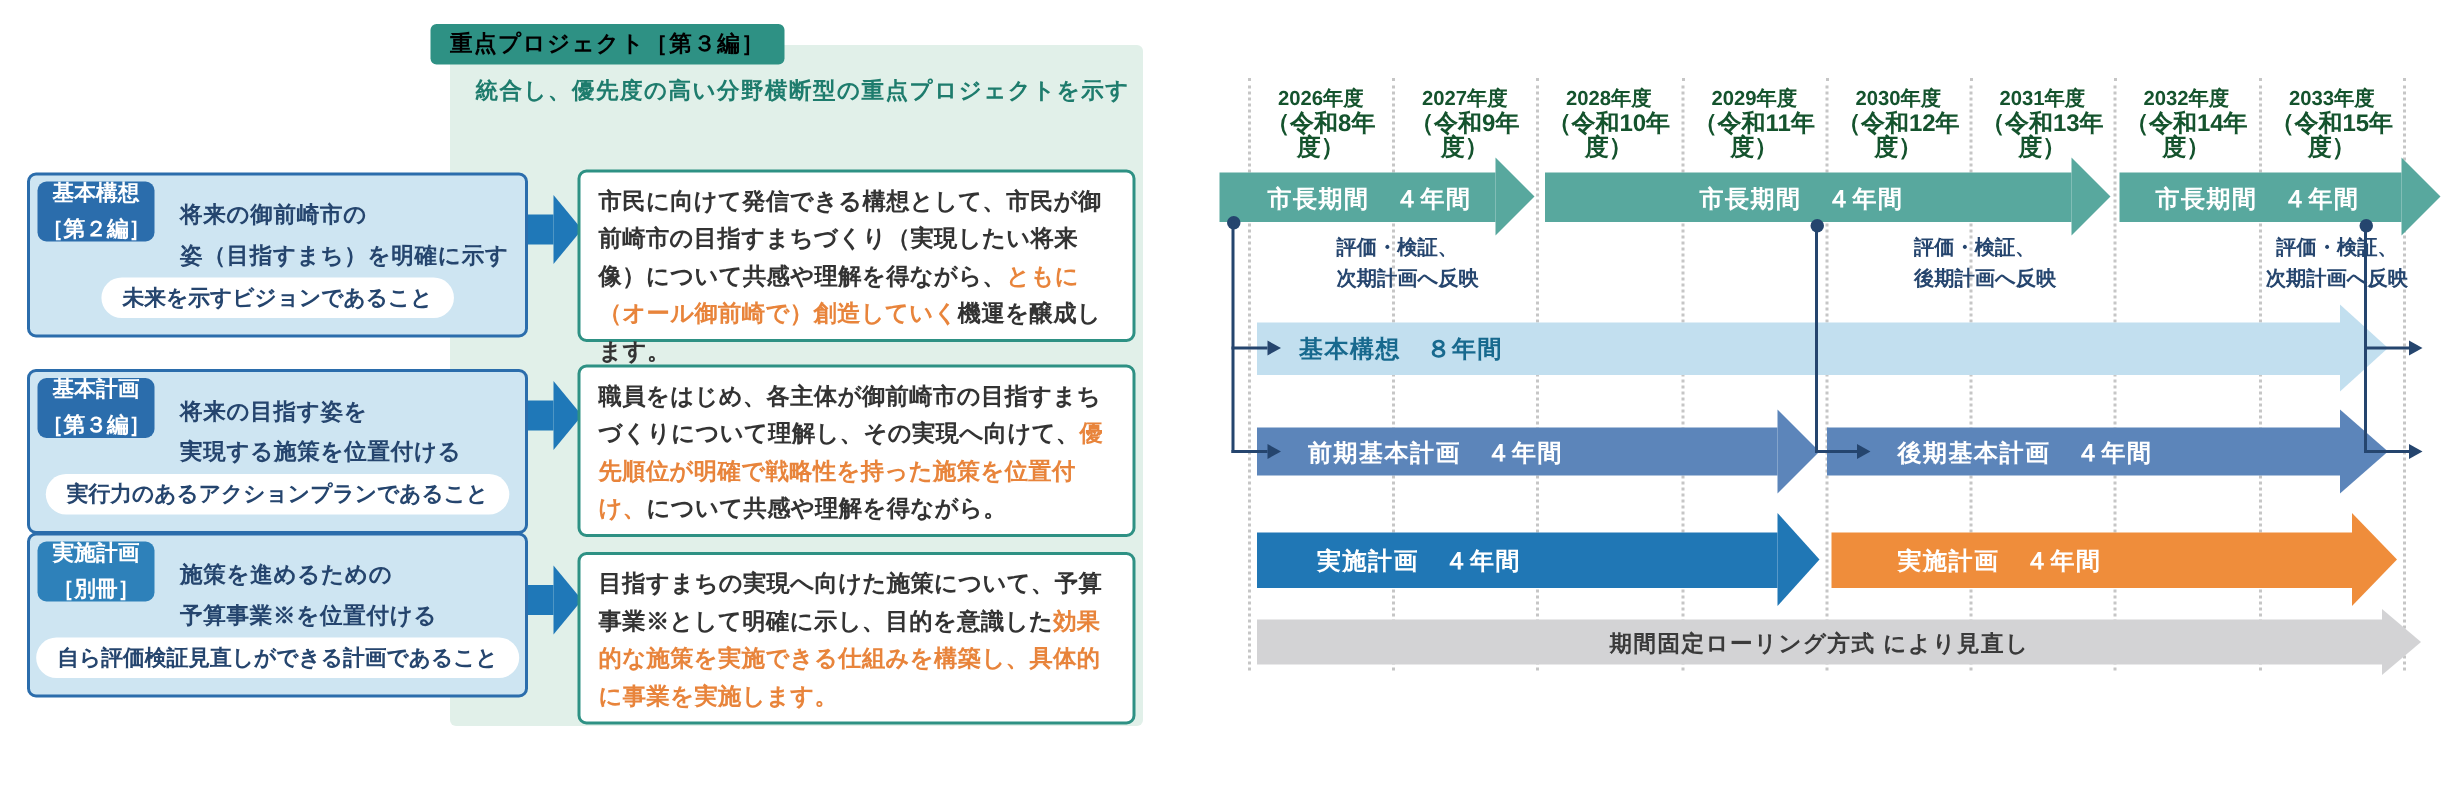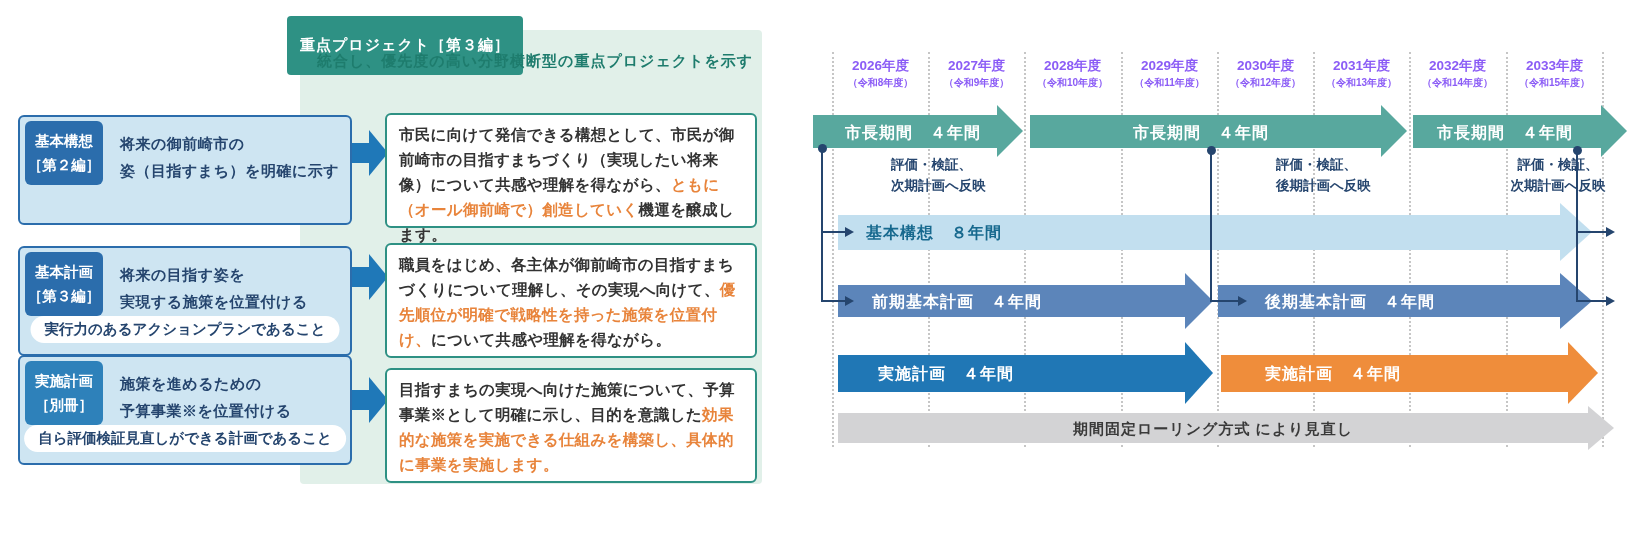--- a/index.html
+++ b/index.html
@@ -2,51 +2,51 @@
 <html><head>
 <meta charset="utf-8">
 <style>
   * { margin:0; padding:0; box-sizing:border-box; }
   body { background:#ffffff; font-family:"Liberation Sans", sans-serif; }
   .stage { position:relative; width:1640px; height:534px; background:#fff; overflow:hidden; }
 
   
   .green-panel { position:absolute; left:300px; top:30px; width:462px; height:454px;
                  background:#e1f0e9; border-radius:4px; }
-  .badge { position:absolute; left:287px; top:16px; background:#2e9184; color:#ffffff;
-           font-size:15px; font-weight:700; padding:20px 13px; border-radius:4px; letter-spacing:1px; }
+  .badge { position:absolute; left:287px; top:16px; background:#2e9184; color:#000000;
+           font-size:15px; font-weight:700; padding:4px 13px; border-radius:4px; letter-spacing:1px; }
   .intro { position:absolute; left:317px; top:47px; color:#1e7c6d; font-size:15px;
            font-weight:700; line-height:28px; letter-spacing:1px; }
 
   .plan-box { position:absolute; left:18px; width:334px; height:110px; background:#cee5f2;
               border:2px solid #2b6dac; border-radius:6px; }
-  .plan-tab { position:absolute; left:5px; top:4px; width:78px; height:64px; border-radius:6px;
+  .plan-tab { position:absolute; left:5px; top:4px; width:78px; height:40px; border-radius:6px;
               color:#fff; font-size:14.5px; font-weight:700; text-align:center;
               display:flex; flex-direction:column; justify-content:center; line-height:24px;
               background:#2b6dac; }
   .plan-tab.light { background:#2e81ba; }
   .plan-desc { position:absolute; left:100px; top:13px; color:#25456e; font-size:15px;
                font-weight:700; line-height:27px; letter-spacing:0.5px; }
   .plan-pill { position:absolute; left:50%; transform:translateX(-50%); top:68px; background:#fff;
                border-radius:16px; padding:4px 14px; color:#25456e; font-size:14.5px;
                font-weight:700; white-space:nowrap; }
 
   .fat-tail { position:absolute; width:17px; height:20px; background:#1f78b8; }
   .fat-head { position:absolute; width:0; height:0; border-top:23px solid transparent;
               border-bottom:23px solid transparent; border-left:19px solid #1f78b8; }
 
   .detail-box { position:absolute; left:385px; width:372px; height:115px; background:#fff;
                 border:2px solid #2e9184; border-radius:6px; padding:7px 12px;
                 color:#333; font-size:15.5px; font-weight:700; line-height:25px; letter-spacing:0.3px; }
   .hl-orange { color:#e8843b; }
 
   
-  .year-col { position:absolute; top:57px; width:97px; text-align:center; color:#8b5cf6; }
+  .year-col { position:absolute; top:57px; width:97px; text-align:center; color:#14532d; }
   .year-col .y { font-size:13.5px; font-weight:700; line-height:18px; }
-  .year-col .e { font-size:10px; font-weight:700; line-height:16px; }
+  .year-col .e { font-size:16px; font-weight:700; line-height:16px; }
   .dotline { position:absolute; top:52px; height:395px; width:0; border-left:2px dotted #c6c6c6; }
 
   .bar { position:absolute; }
   .bar-label { position:absolute; white-space:nowrap; font-weight:700; font-size:16px;
                letter-spacing:1px; color:#fff; }
   .head { position:absolute; width:0; height:0; }
 
   .c-mayor { background:#58a89e; }
   .c-kousou { background:#c2dfef; }
   .c-steel { background:#5c85ba; }
@@ -75,20 +75,21 @@
 
   <div class="plan-box" style="top:115px;">
     <div class="plan-tab">
       <span>基本構想</span>
       <span>［第２編］</span>
     </div>
     <div class="plan-desc">
       <div>将来の御前崎市の</div>
       <div>姿（目指すまち）を明確に示す</div>
     </div>
+    <div class="plan-pill">未来を示すビジョンであること</div>
   </div>
 
   <div class="plan-box" style="top:246px;">
     <div class="plan-tab">
       <span>基本計画</span>
       <span>［第３編］</span>
     </div>
     <div class="plan-desc">
       <div>将来の目指す姿を</div>
       <div>実現する施策を位置付ける</div>

